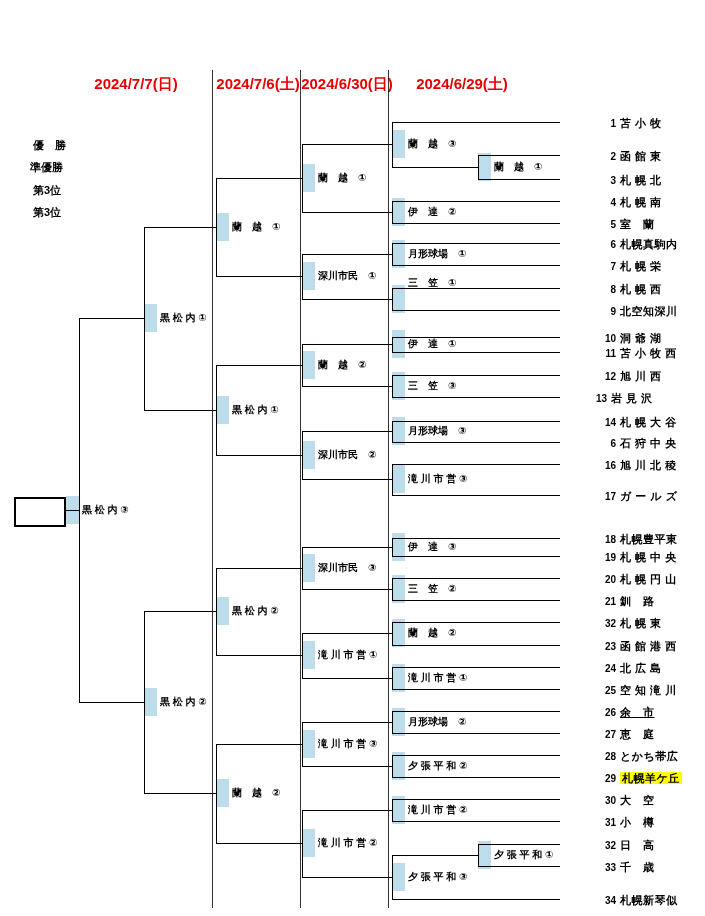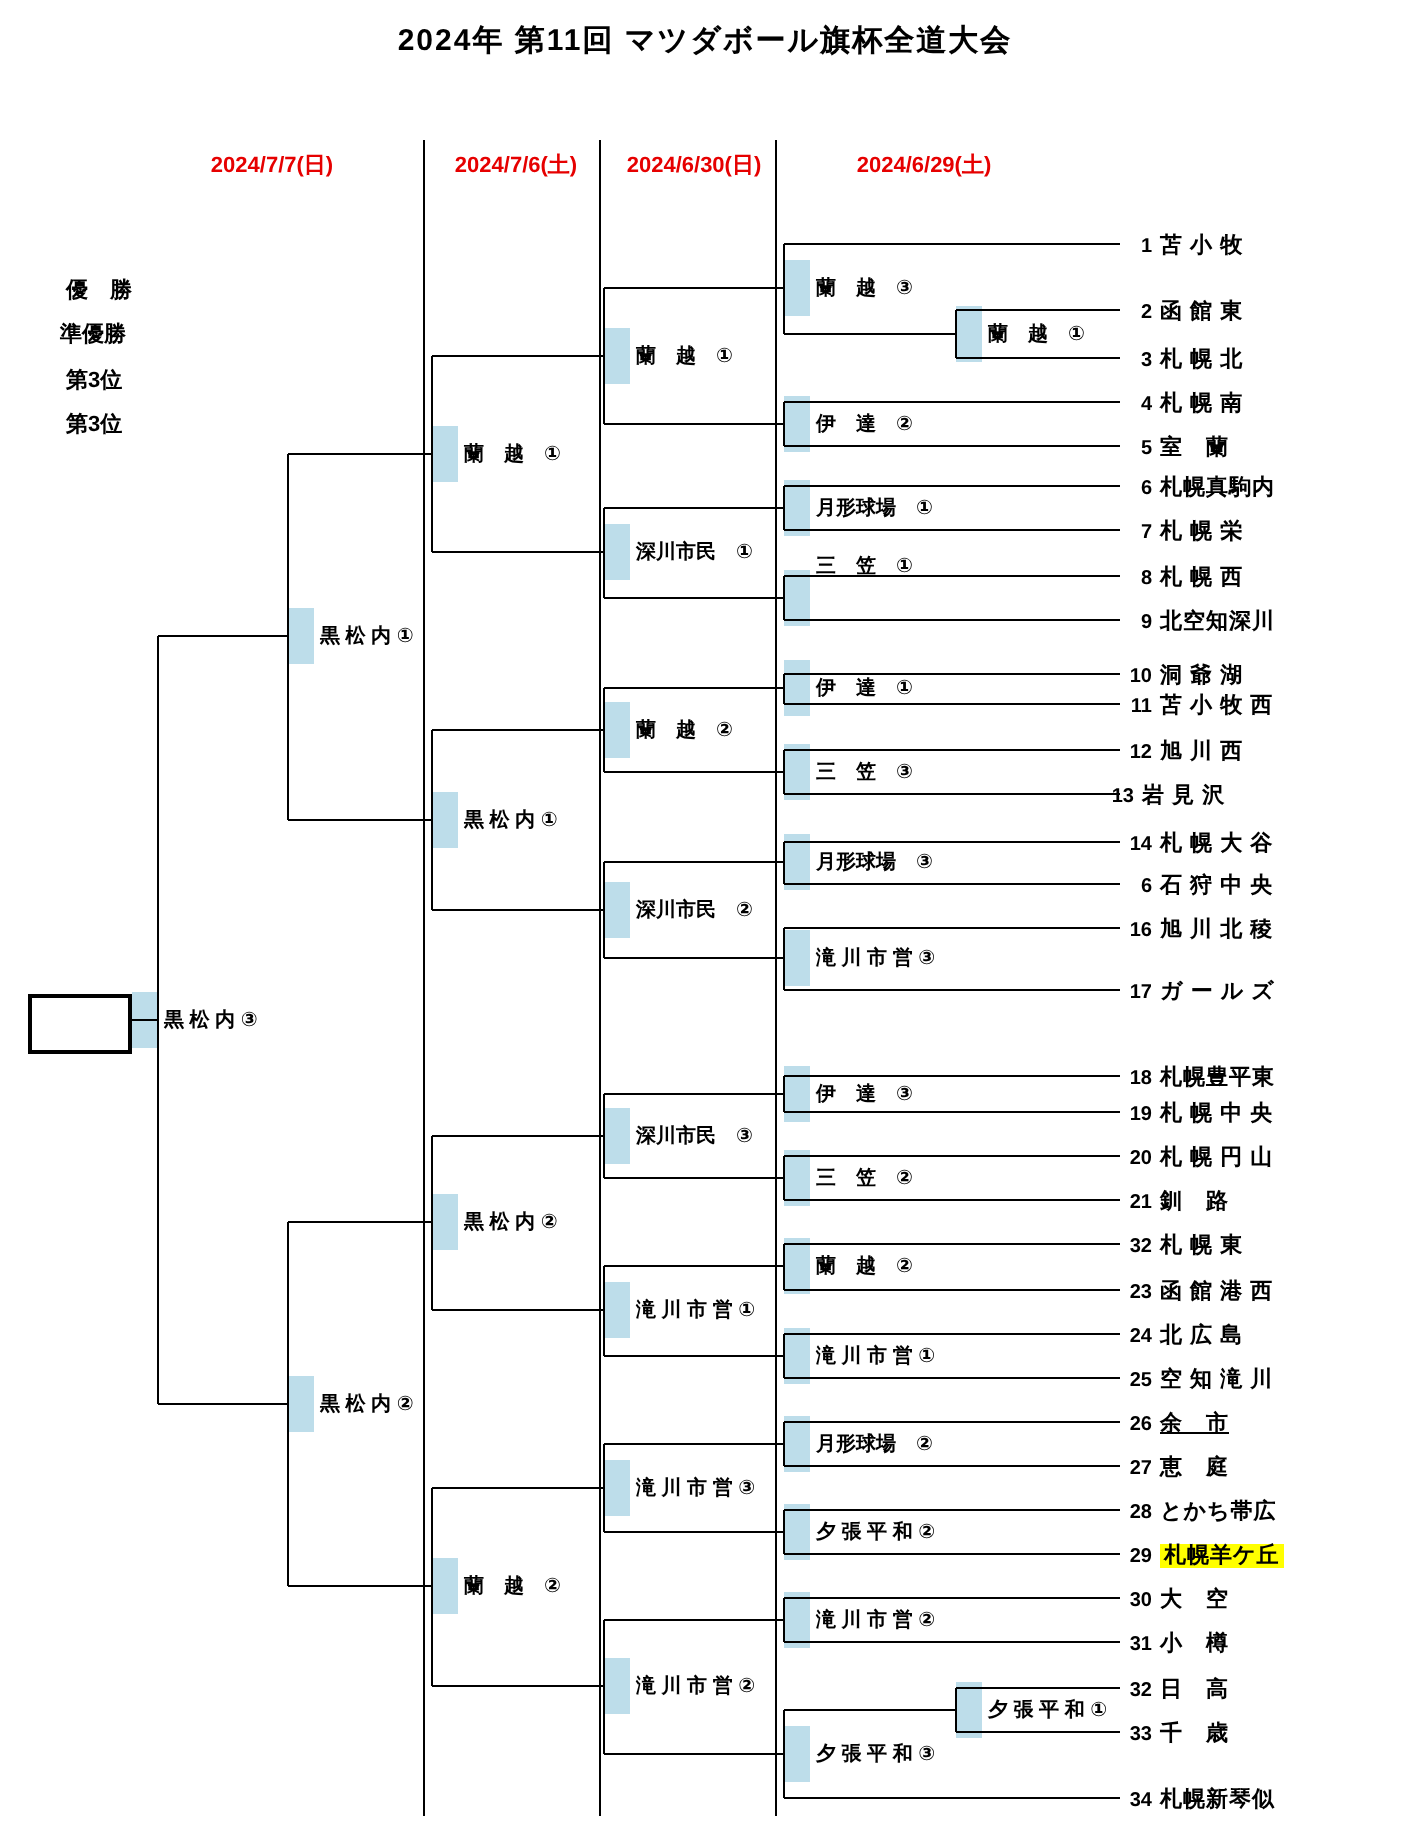--- a/index.html
+++ b/index.html
@@ -1,44 +1,43 @@
 <!DOCTYPE html>
 <html><head>
 <meta charset="utf-8">
 <style>
   html,body{margin:0;padding:0;background:#ffffff;}
   .page{position:relative;width:705px;height:916px;background:#fff;overflow:hidden;
         font-family:"Liberation Sans","DejaVu Sans",sans-serif;color:#000;}
   .title{position:absolute;top:11px;left:0;width:100%;text-align:center;
          font-size:15px;font-weight:bold;letter-spacing:1px;}
   .date-label{position:absolute;top:75px;transform:translateX(-50%);
-              font-size:11px;font-weight:bold;color:var(--red,#e60000);white-space:nowrap;}
+              font-size:15px;font-weight:bold;color:var(--red,#e60000);white-space:nowrap;}
   .legend-item{position:absolute;transform:translateY(-50%);
                font-size:11px;font-weight:bold;white-space:nowrap;}
   .layer{position:absolute;left:0;top:0;width:705px;height:916px;}
   .marks{z-index:1;}
   svg.lines{position:absolute;left:0;top:0;z-index:2;}
   .labels{z-index:3;}
   .venue-mark{position:absolute;width:13px;height:28px;background:var(--mark,#bfe0ec);}
   .venue-label{position:absolute;transform:translateY(-50%);
                font-size:10px;font-weight:bold;white-space:nowrap;}
-  .team-row{position:absolute;transform:translateY(-50%);white-space:nowrap;}
+  .team-row{position:absolute;transform:translateY(-50%);white-space:nowrap;margin-left:40px;}
   .team-no{display:inline-block;width:15px;text-align:right;
            font-size:10px;font-weight:bold;margin-right:4px;}
   .team-name{font-size:11px;font-weight:bold;letter-spacing:0.5px;}
   .team-name.hl{background:var(--hl,#ffff00);padding:0 2px;}
   .champion-box{position:absolute;left:14px;top:497px;width:48px;height:26px;
                 border:2px solid #000;background:#fff;z-index:2;}
 </style>
 </head>
 <body>
 
 <div class="page" id="page" style="--red: #e60000; --mark: #bdddea; --hl: #ffff00;">
 
-  <div class="title">2024年 第11回 マツダボール旗杯全道大会</div>
 
   <div class="date-label" style="left:136px">2024/7/7(日)</div>
   <div class="date-label" style="left:258px">2024/7/6(土)</div>
   <div class="date-label" style="left:347px">2024/6/30(日)</div>
   <div class="date-label" style="left:462px">2024/6/29(土)</div>
 
   <div class="legend-item" style="left:33px;top:145px">優　勝</div>
   <div class="legend-item" style="left:30px;top:167px">準優勝</div>
   <div class="legend-item" style="left:33px;top:190px">第3位</div>
   <div class="legend-item" style="left:33px;top:212px">第3位</div>

